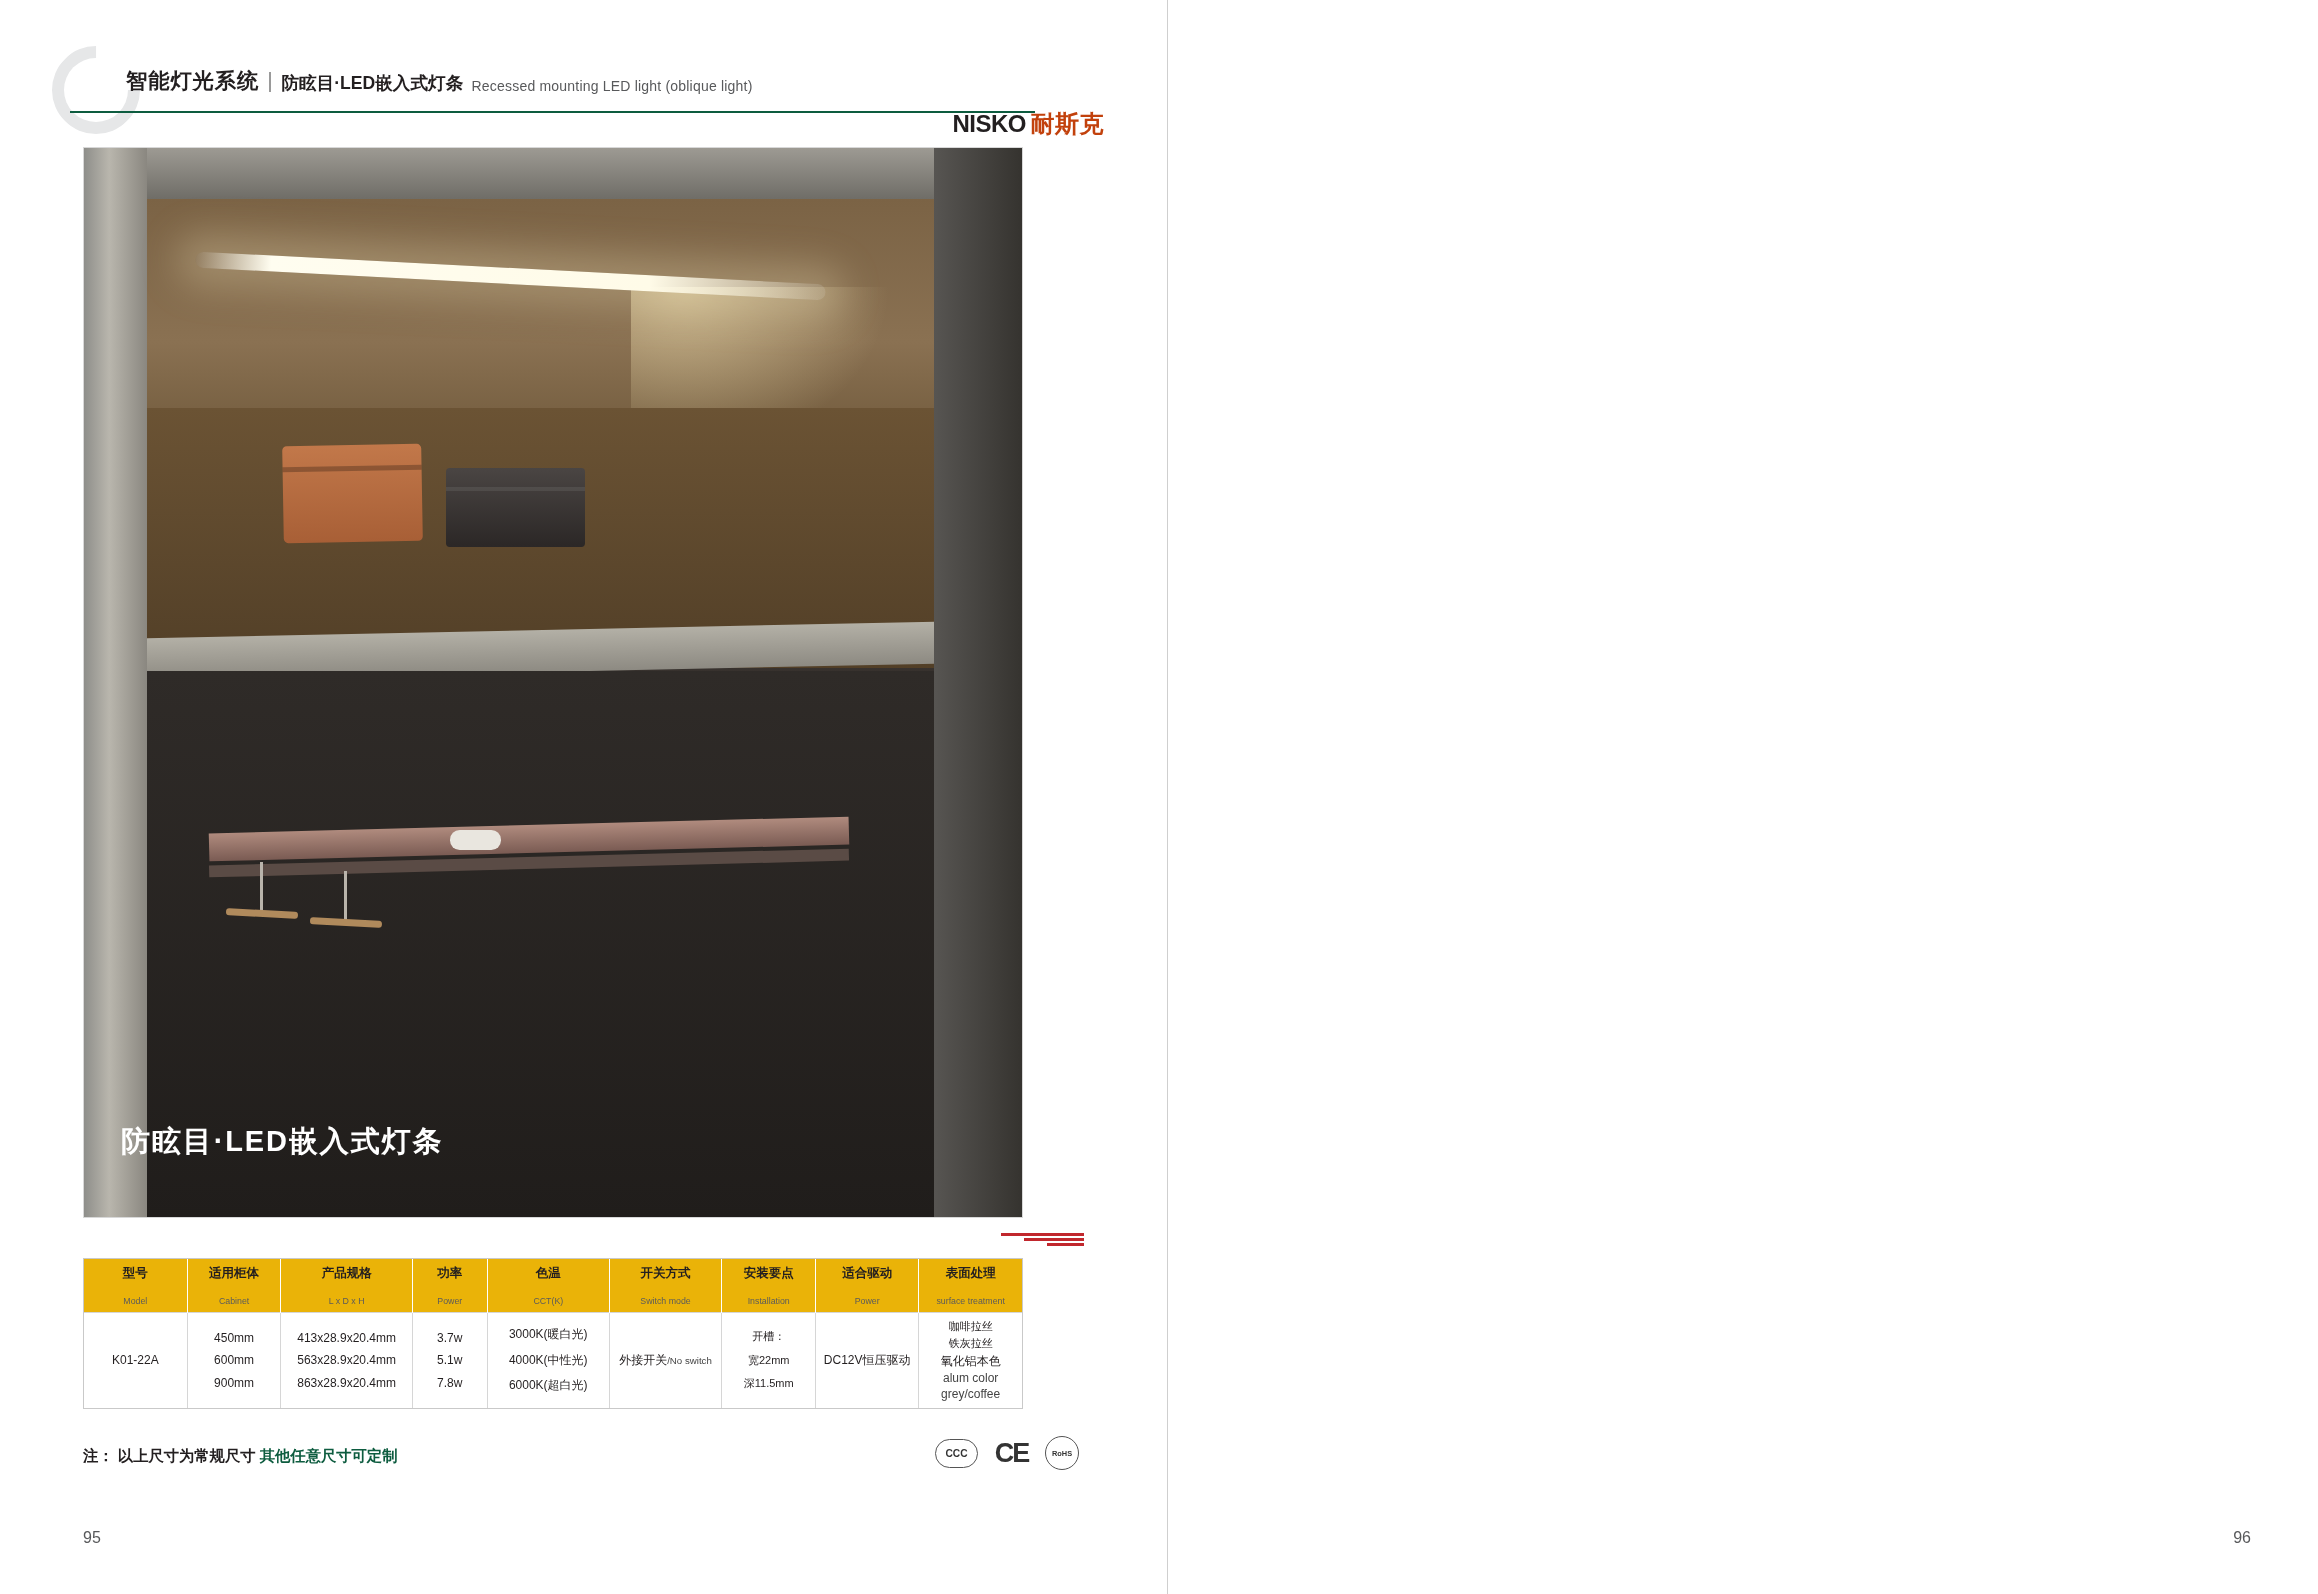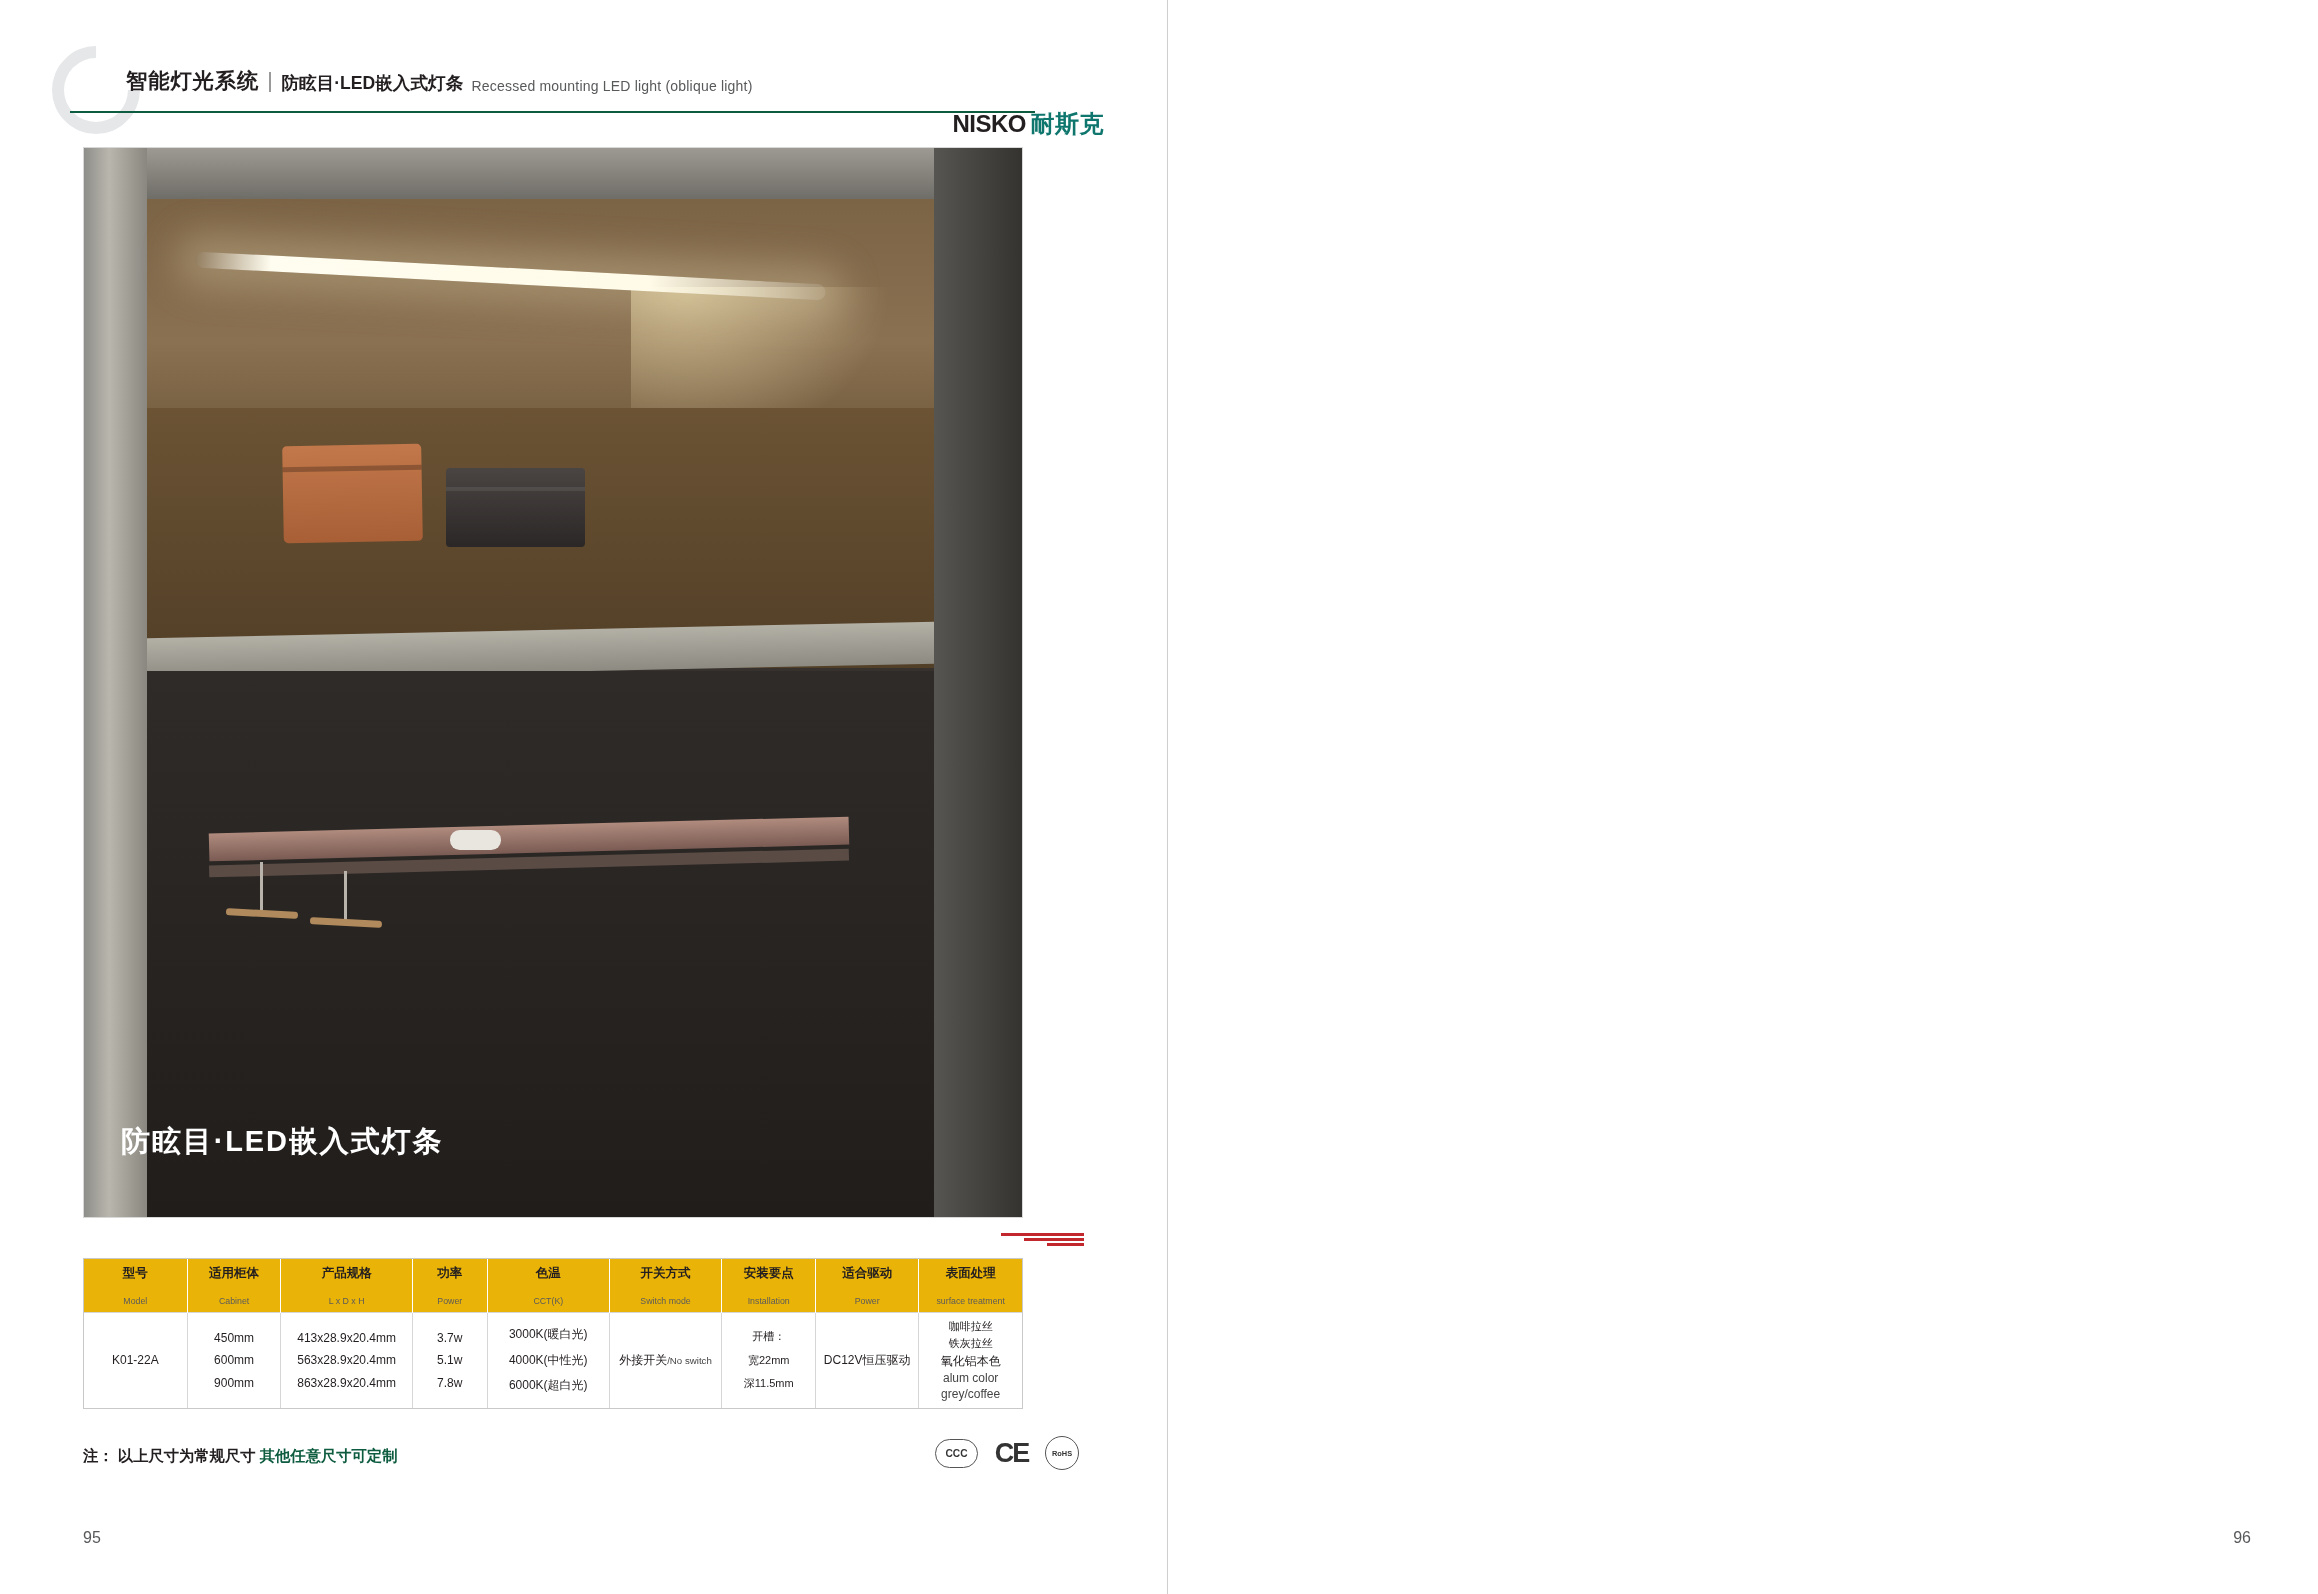--- a/index.html
+++ b/index.html
@@ -25,21 +25,21 @@
     transform:rotate(-45deg);
   }
   .hdr .titles { position:absolute; left:56px; top:10.2px; display:flex; align-items:flex-end; gap:8.3px; }
   .hdr .t-cn { font-size:21.3px; font-weight:bold; letter-spacing:0.9px; color:#231f20; }
   .hdr .t-bar { width:1.9px; height:20.4px; background:#9a9a9a; margin:0 1.9px 2.8px 1.9px; }
   .hdr .t-cn2 { font-size:17.6px; font-weight:bold; color:#231f20; }
   .hdr .t-en { font-size:14px; color:#58595b; letter-spacing:0.2px; padding-bottom:1.4px;text-align:right; }
   .hdr .rule { position:absolute; left:0; top:55px; width:965px; height:2.3px; background:#0d5c3f; }
   .logo { position:absolute; right:0; top:8.3px; display:flex; align-items:center; gap:4.6px;margin-top:44px; }
   .logo .n { font-size:24px; font-weight:bold; letter-spacing:-0.5px; color:#231f20; }
-  .logo .cn { font-size:24px; font-weight:bold; color:#0f766e; letter-spacing:0.5px;}
+  .logo .cn { font-size:24px; font-weight:bold; color:#c2410c; letter-spacing:0.5px;}
 
   
   .photo-wrap { position:absolute; left:83px; top:147px; width:940px; height:1071px; border:1.4px solid #d8d8d8; overflow:hidden; }
   .photo {
     position:absolute; inset:0;
     background:
       
       linear-gradient(160deg, rgba(255,255,255,0) 62%, rgba(0,0,0,.25) 100%),
       linear-gradient(to bottom,#6b5642 0%,#7d6549 22%,#6a533c 38%,#3a3430 46%,#2c2724 60%,#221f1d 100%);
   }

